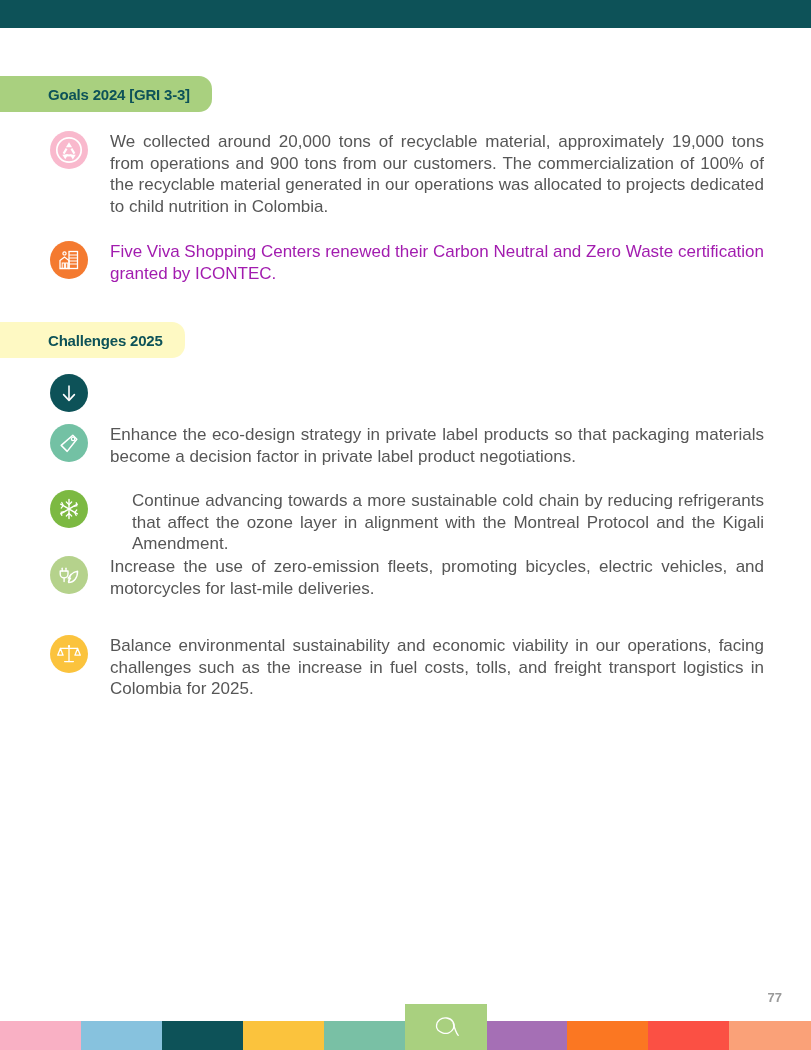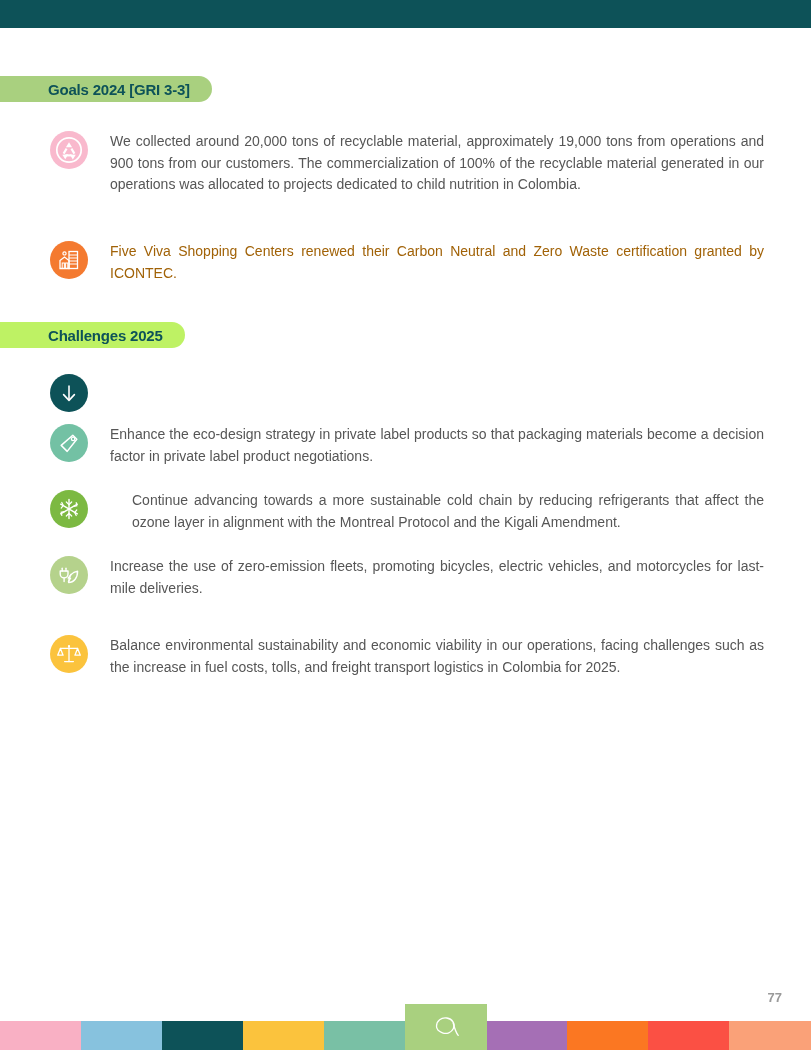--- a/index.html
+++ b/index.html
@@ -22,21 +22,21 @@
     top: 0; left: 0;
     width: 811px;
     height: 28px;
     background: #0d5258;
   }
 
   
   .pill {
     position: absolute;
     left: 0;
-    height: 26px;
+    height: 36px;
     background: #a9d07f;
     border-top-right-radius: 13px;
     border-bottom-right-radius: 13px;
     display: flex;
     align-items: center;
   }
   .pill-label {
     color: #0d5258;
     font-size: 15px;
     font-weight: bold;
@@ -62,21 +62,21 @@
     height: 38px;
     border-radius: 50%;
     display: flex;
     align-items: center;
     justify-content: center;
     margin-top: 0px;
   }
   .icon-badge svg { display: block; }
   .row-text {
     margin-left: 22px;
-    font-size: 14px;
+    font-size: 17px;
     line-height: 21.5px;
     color: #565656;
     text-align: justify;
     text-justify: inter-word;
     width: 654px;
   }
 
   
   #row-g1 { top: 131px; }
   #row-g2 { top: 241px; }
@@ -150,24 +150,24 @@
       <line x1="13" y1="8" x2="21.5" y2="8" stroke="#ffffff" stroke-width="1"></line>
       <line x1="13" y1="11" x2="21.5" y2="11" stroke="#ffffff" stroke-width="1"></line>
       <line x1="13" y1="14" x2="21.5" y2="14" stroke="#ffffff" stroke-width="1"></line>
       <line x1="13" y1="17" x2="21.5" y2="17" stroke="#ffffff" stroke-width="1"></line>
       <path d="M4 13.5 L8.5 10 L13 13.5 L13 21.5 L4 21.5 Z" fill="none" stroke="#ffffff" stroke-width="1.3"></path>
       <rect x="6.2" y="16" width="2.2" height="5.5" fill="none" stroke="#ffffff" stroke-width="1"></rect>
       <rect x="9.6" y="16" width="2.2" height="5.5" fill="none" stroke="#ffffff" stroke-width="1"></rect>
       <circle cx="8.5" cy="6.4" r="1.6" fill="none" stroke="#ffffff" stroke-width="1.2"></circle>
     </svg>
   </div>
-  <div class="row-text" style="color: #a16207;">Five Viva Shopping Centers renewed their Carbon Neutral and Zero Waste certification granted by ICONTEC.</div>
-</div>
-
-<div class="pill" id="pill-challenges" style="background: #bef264;">
+  <div class="row-text" style="color: #a21caf;">Five Viva Shopping Centers renewed their Carbon Neutral and Zero Waste certification granted by ICONTEC.</div>
+</div>
+
+<div class="pill" id="pill-challenges" style="background: #fef9c3;">
   <span class="pill-label">Challenges 2025</span>
 </div>
 
 <div class="row" id="row-c1">
   <div class="icon-badge" style="background:#0d5258">
     <svg width="26" height="26" viewBox="0 0 26 26">
       <line x1="13" y1="5.5" x2="13" y2="20" stroke="#ffffff" stroke-width="1.6"></line>
       <path d="M7.6 14.6 L13 20.4 L18.4 14.6" fill="none" stroke="#ffffff" stroke-width="1.6" stroke-linecap="round" stroke-linejoin="round"></path>
     </svg>
   </div>

